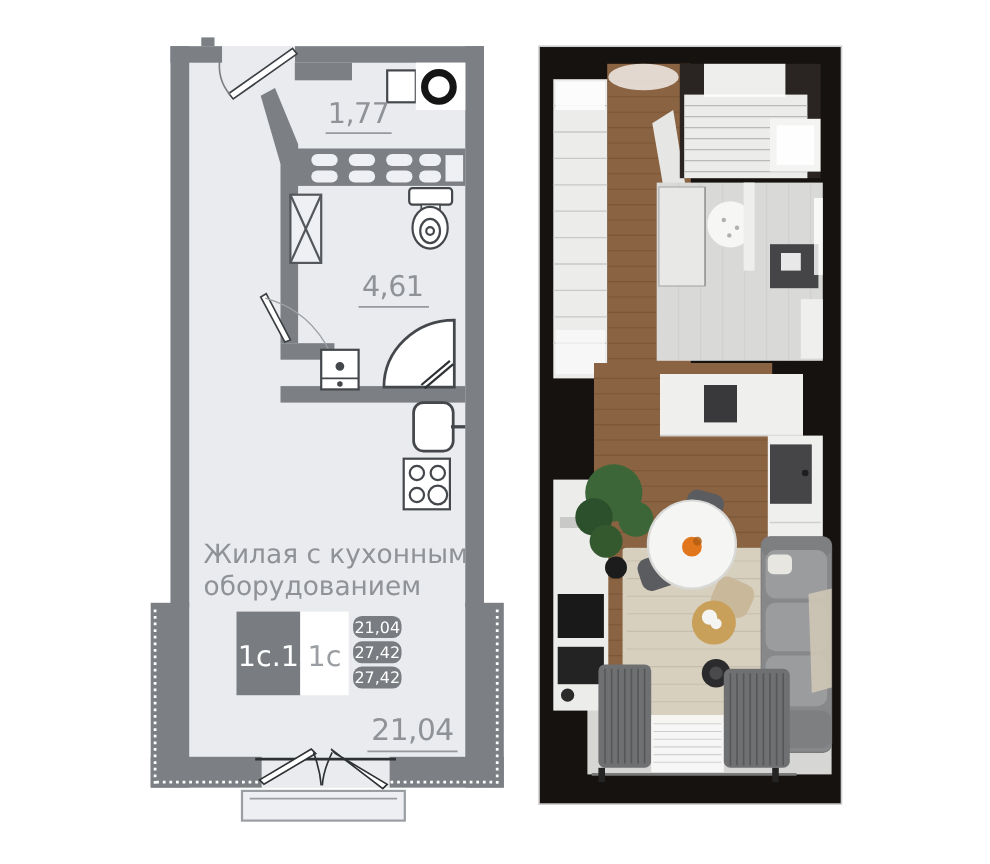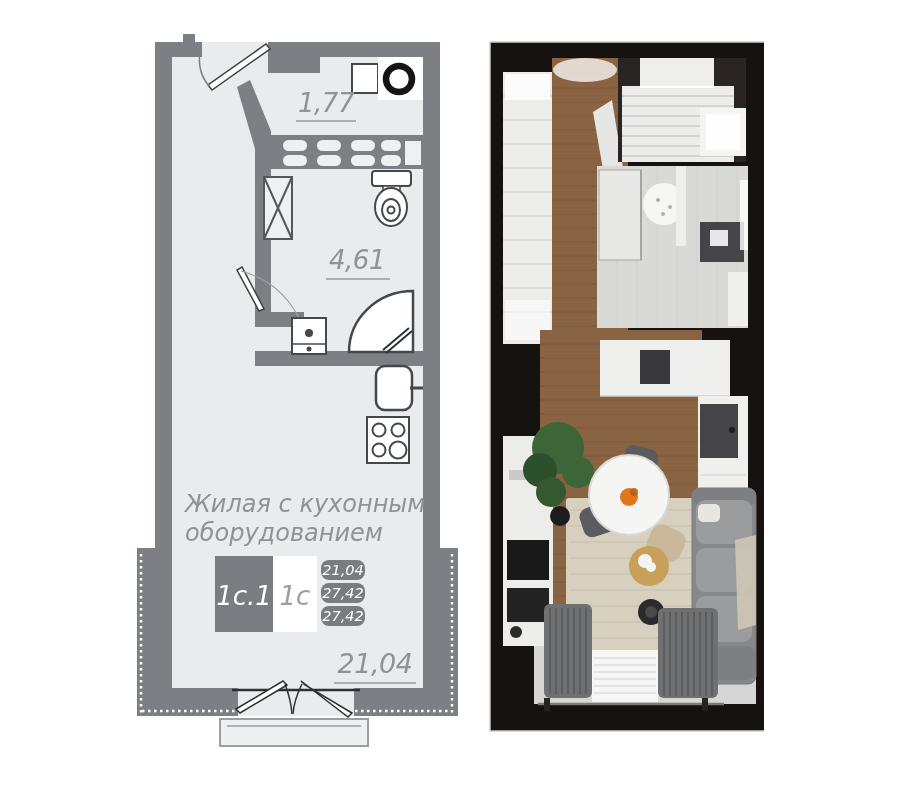--- a/index.html
+++ b/index.html
@@ -1,17 +1,17 @@
 <!DOCTYPE html>
 <html><head>
 <meta charset="utf-8">
 <style>
   html,body{margin:0;padding:0;background:#ffffff;}
-  #stage{position:relative;width:764px;height:785px;background:#ffffff;overflow:hidden;
-         font-family:"DejaVu Sans", sans-serif;font-style:italic;}
+  #stage{position:relative;width:900px;height:785px;background:#ffffff;overflow:hidden;
+         font-family:"DejaVu Sans", sans-serif;}
   svg text{font-family:"DejaVu Sans", sans-serif;}
 </style>
 </head>
 <body>
 
 <div id="stage">
 <svg width="900" height="785" viewBox="0 0 900 785">
 
   <g>
 

